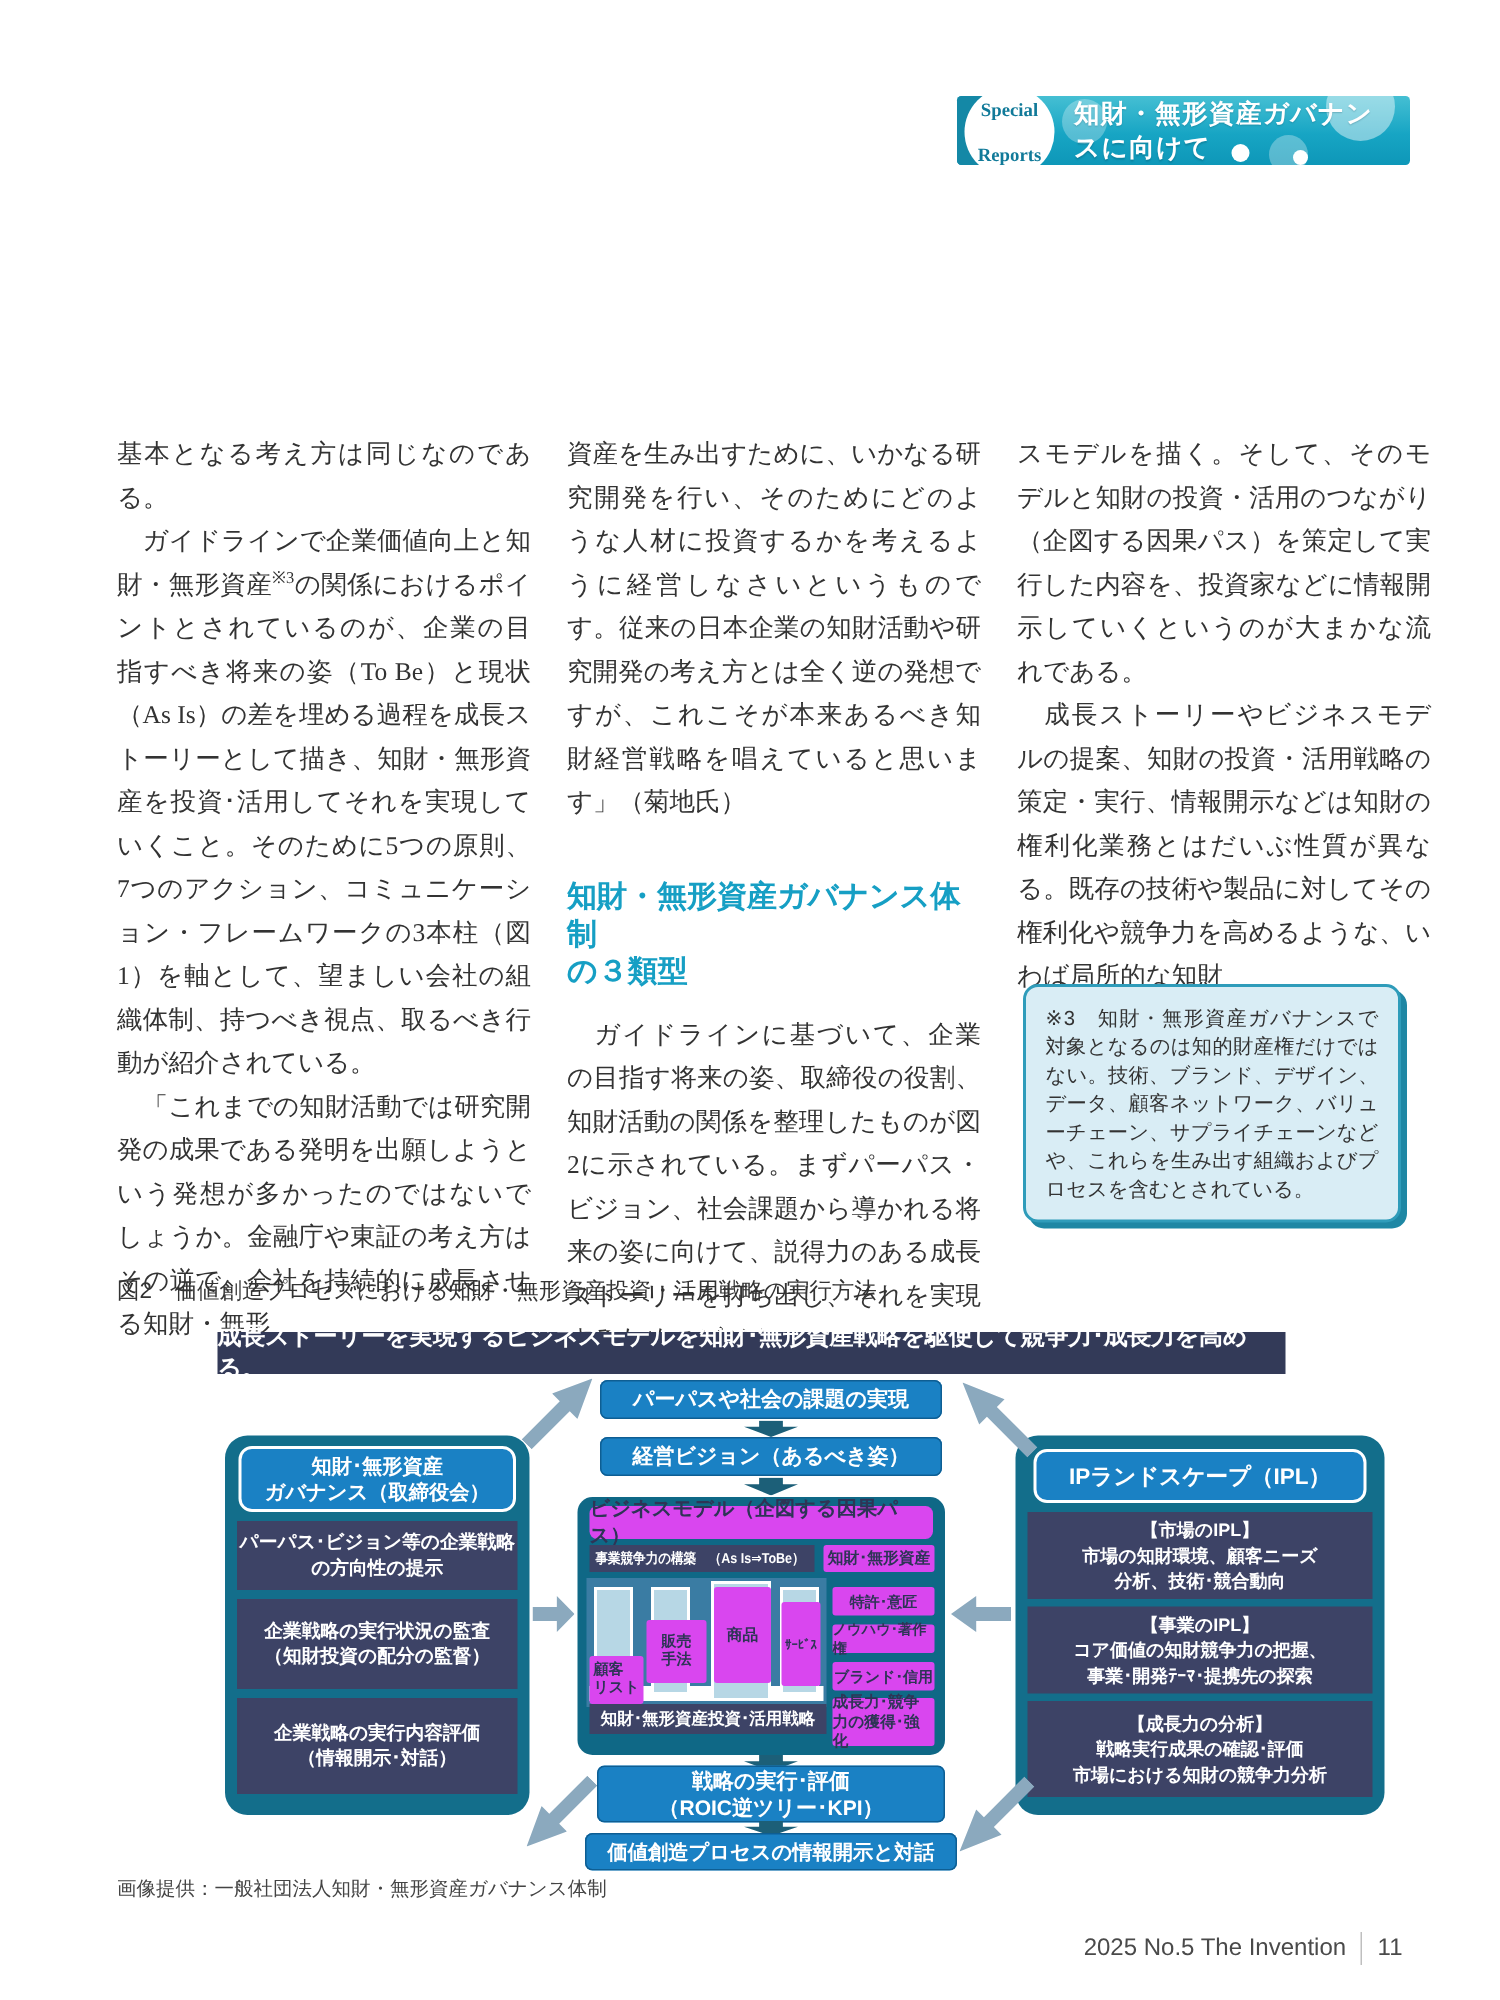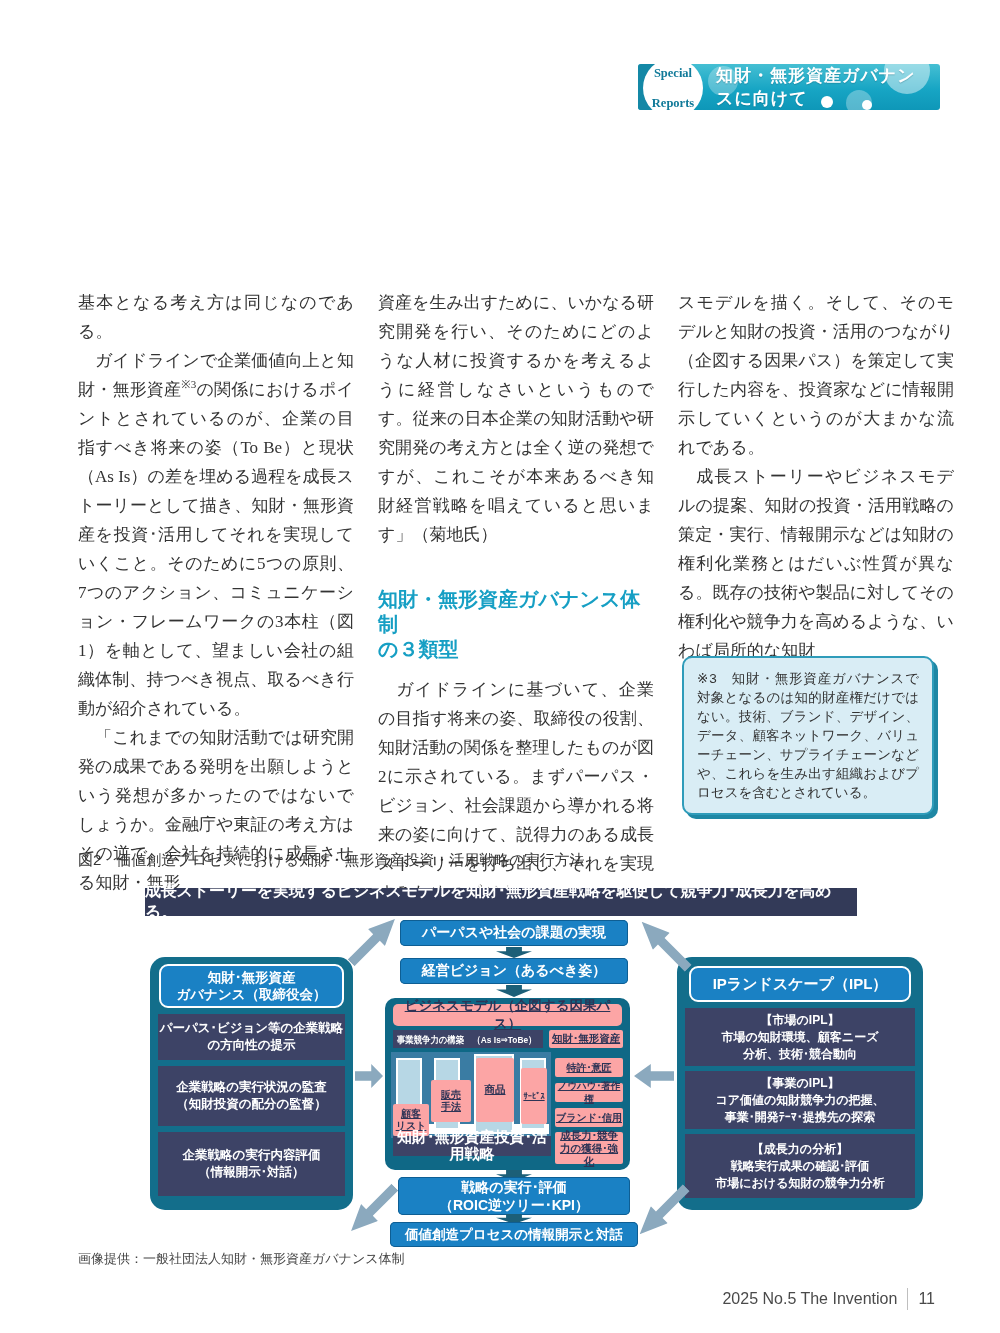--- a/index.html
+++ b/index.html
@@ -17,21 +17,21 @@
              background:#fff;display:flex;flex-direction:column;align-items:center;justify-content:center;
              font-family:"Liberation Serif",serif;font-weight:bold;color:#117a99;font-size:12.5px;line-height:14px;gap:16px;}
   .sr-title{position:absolute;left:78px;right:8px;top:0;bottom:0;display:flex;align-items:center;justify-content:center;
             font-family:"Liberation Sans","DejaVu Sans",sans-serif;font-weight:bold;color:#fff;font-size:17px;letter-spacing:1px;
             text-shadow:0 1px 1px rgba(0,60,80,.25);}
 
   
   .col{position:absolute;top:288px;width:276px;font-size:17px;line-height:29px;text-align:justify;}
   .col p{margin:0;}
   .sup{font-size:11px;vertical-align:super;line-height:0;}
-  .sec-heading{margin-top:38px;margin-bottom:13px;font-family:Liberation Sans, sans-serif;
+  .sec-heading{margin-top:38px;margin-bottom:13px;font-family:Liberation Mono, monospace;
                font-weight:bold;color:#169fc4;font-size:20px;line-height:25px;white-space:pre-line;text-align:left;}
   .notebox{position:absolute;left:682px;top:656px;width:252px;box-sizing:border-box;
            background:#d9edf5;border:2px solid #2f9cba;border-radius:10px;
            box-shadow:4px 4px 0 0 #1e87a4;padding:11px 13px;
            font-family:"Liberation Sans","DejaVu Sans",sans-serif;font-size:13.5px;line-height:19px;color:#333;
            text-align:justify;}
 
   
   .fig-caption{position:absolute;left:78px;top:851px;font-family:"Liberation Sans","DejaVu Sans",sans-serif;
                font-size:15px;color:#333;}
@@ -43,23 +43,23 @@
            border-radius:5px;font-family:"Liberation Sans","DejaVu Sans",sans-serif;
            display:flex;align-items:center;justify-content:center;white-space:pre-line;
            box-shadow:0 0 0 1px #0e5e93 inset;}
   .tealbox{position:absolute;background:#136e8b;border-radius:15px;}
   .panel-head{position:absolute;background:#1a81c4;border:2px solid #fff;border-radius:9px;color:#fff;
               font-weight:bold;text-align:center;font-family:"Liberation Sans","DejaVu Sans",sans-serif;
               display:flex;align-items:center;justify-content:center;white-space:pre-line;box-sizing:border-box;}
   .navybox{position:absolute;background:#3d4366;color:#fff;font-weight:bold;text-align:center;
            font-family:"Liberation Sans","DejaVu Sans",sans-serif;font-size:12.5px;line-height:17px;
            display:flex;align-items:center;justify-content:center;white-space:pre-line;}
-  .whitebox{position:absolute;background:#fca5a5;color:#2e3456;font-weight:bold;text-align:center;
+  .whitebox{position:absolute;background:#d946ef;color:#2e3456;font-weight:bold;text-align:left;
             font-family:"Liberation Sans","DejaVu Sans",sans-serif;border-radius:2px;
-            display:flex;align-items:center;justify-content:center;white-space:pre-line;text-decoration:underline;}
+            display:flex;align-items:center;justify-content:center;white-space:pre-line;}
   .palebar{position:absolute;background:#b7d7e5;border:2px solid #fff;box-sizing:border-box;}
   .chart-panel{position:absolute;left:391px;top:1052px;width:160px;height:86px;background:#3a7ca3;}
 
   .darrow{position:absolute;background:#1c5f78;
           clip-path:polygon(28% 0,72% 0,72% 38%,100% 38%,50% 100%,0 38%,28% 38%);}
   .farrow{position:absolute;background:#8ba9be;
           clip-path:polygon(0 32%,58% 32%,58% 4%,100% 50%,58% 96%,58% 68%,0 68%);
           filter:drop-shadow(0 0 1px #56708a);}
 
   .credit{position:absolute;left:78px;top:1250px;font-family:"Liberation Sans","DejaVu Sans",sans-serif;
@@ -153,21 +153,21 @@
 リスト</div>
   <div class="whitebox" style="left:431px;top:1080px;width:40px;height:42px;font-size:10px;line-height:12px;">販売
 手法</div>
   <div class="whitebox" style="left:476px;top:1058px;width:38px;height:64px;font-size:10.5px;">商品</div>
   <div class="whitebox" style="left:521px;top:1068px;width:26px;height:56px;font-size:8.5px;">ｻｰﾋﾞｽ</div>
 
   <div class="whitebox" style="left:555px;top:1058px;width:68px;height:19px;font-size:10px;">特許･意匠</div>
   <div class="whitebox" style="left:555px;top:1083px;width:68px;height:19px;font-size:9.5px;">ノウハウ･著作権</div>
   <div class="whitebox" style="left:555px;top:1108px;width:68px;height:19px;font-size:10px;">ブランド･信用</div>
 
-  <div class="navybox" style="left:393px;top:1136px;width:158px;height:20px;font-size:15px;font-family:Liberation Serif, serif;">知財･無形資産投資･活用戦略</div>
+  <div class="navybox" style="left:393px;top:1136px;width:158px;height:20px;font-size:11px;">知財･無形資産投資･活用戦略</div>
   <div class="whitebox" style="left:555px;top:1132px;width:68px;height:32px;font-size:10.5px;line-height:13px;">成長力･競争
 力の獲得･強化</div>
 
   <div class="darrow" style="left:496px;top:1170px;width:36px;height:11px;"></div>
   <div class="bluebox" style="left:398px;top:1177px;width:232px;height:38px;font-size:14px;line-height:18px;">戦略の実行･評価
 （ROIC逆ツリー･KPI）</div>
   <div class="darrow" style="left:496px;top:1214px;width:36px;height:10px;"></div>
   <div class="bluebox" style="left:390px;top:1222px;width:248px;height:25px;font-size:13.5px;">価値創造プロセスの情報開示と対話</div>
 
   <div class="farrow" style="left:342px;top:928px;width:62px;height:26px;transform:rotate(-45deg);"></div>

